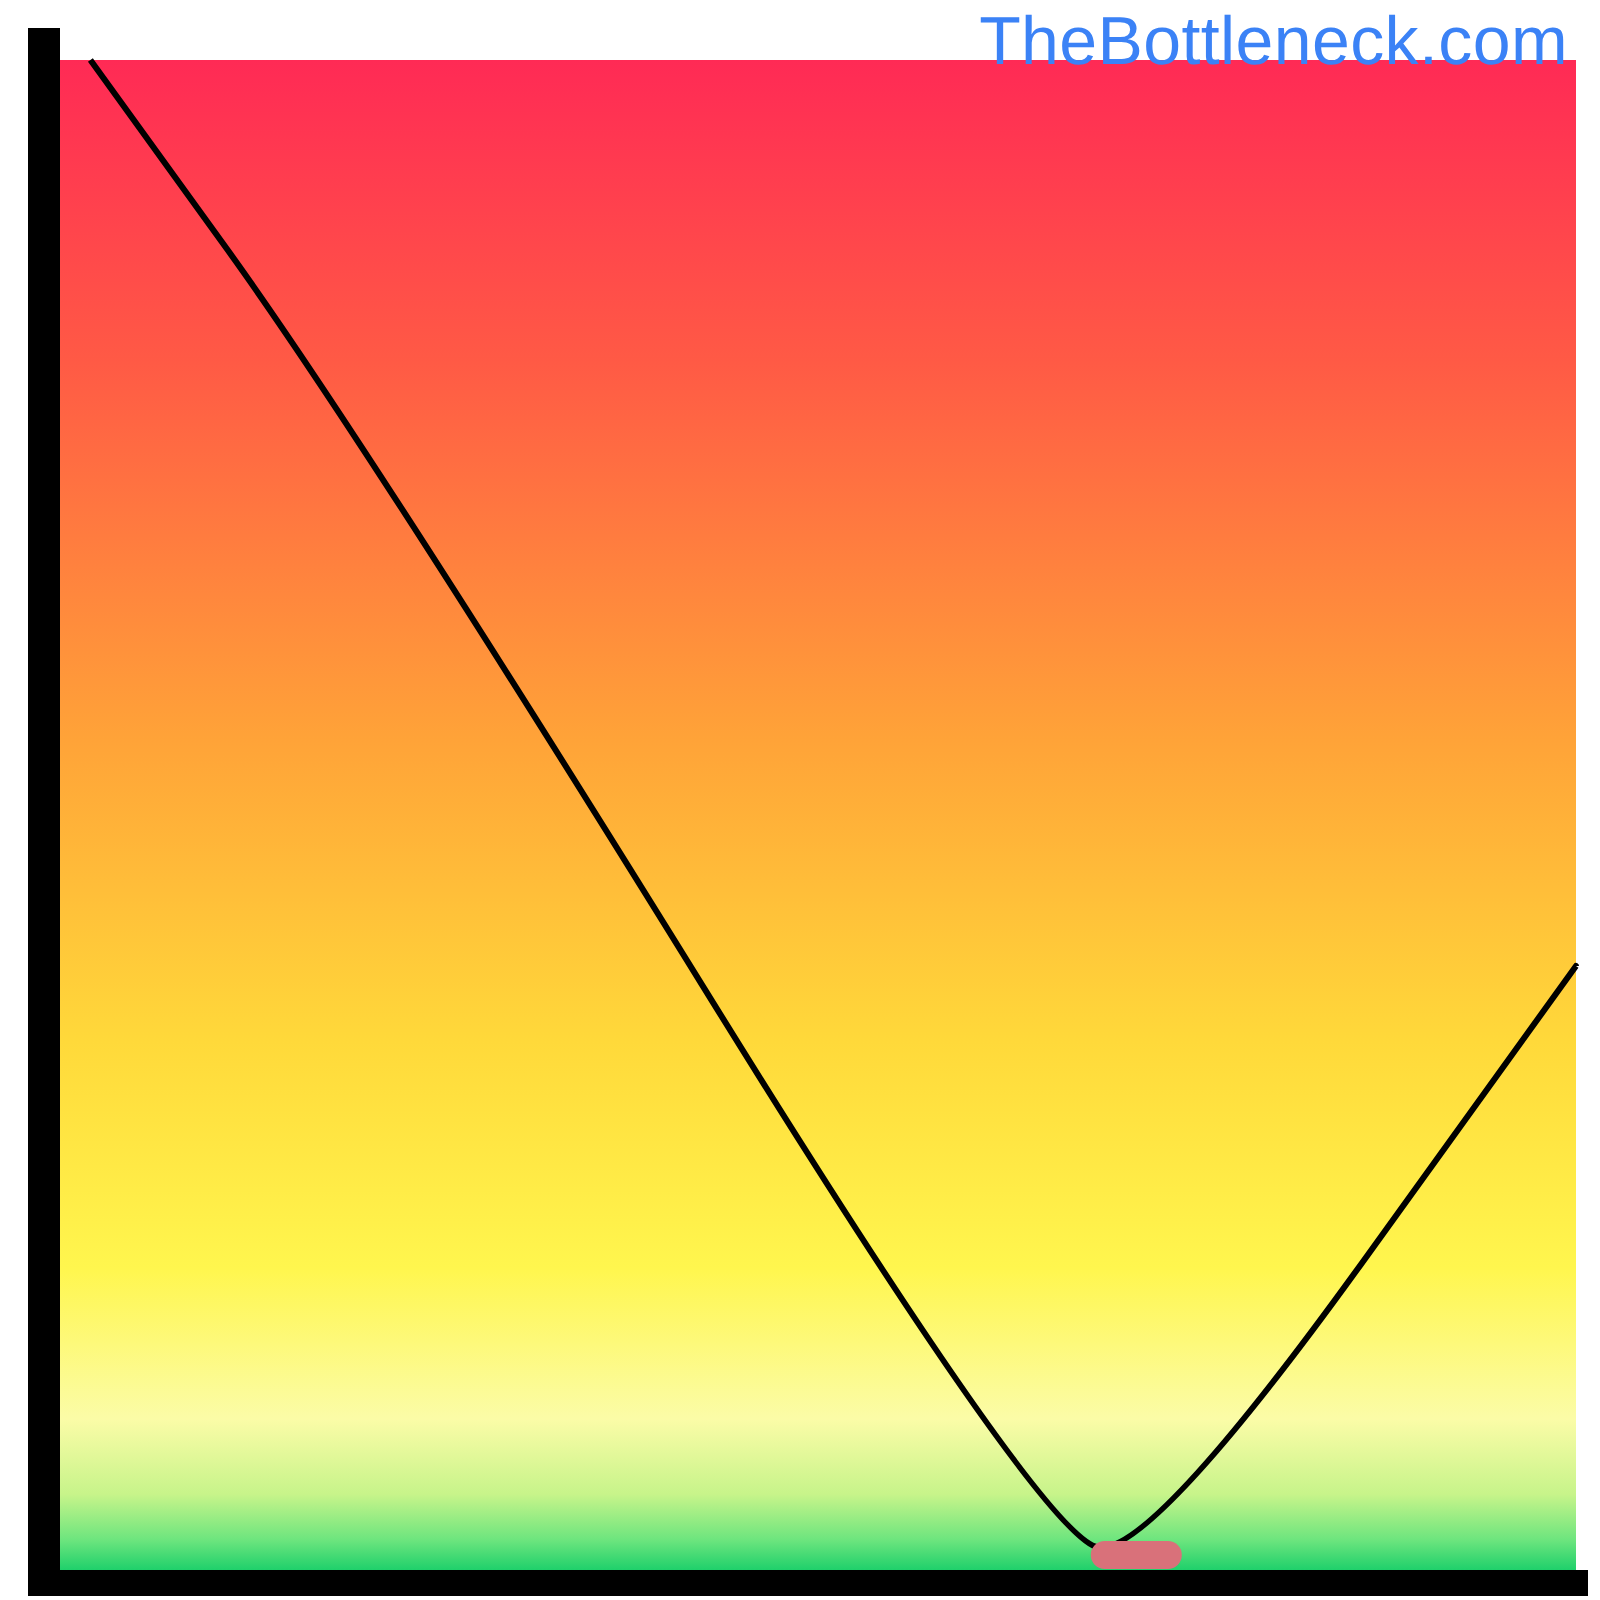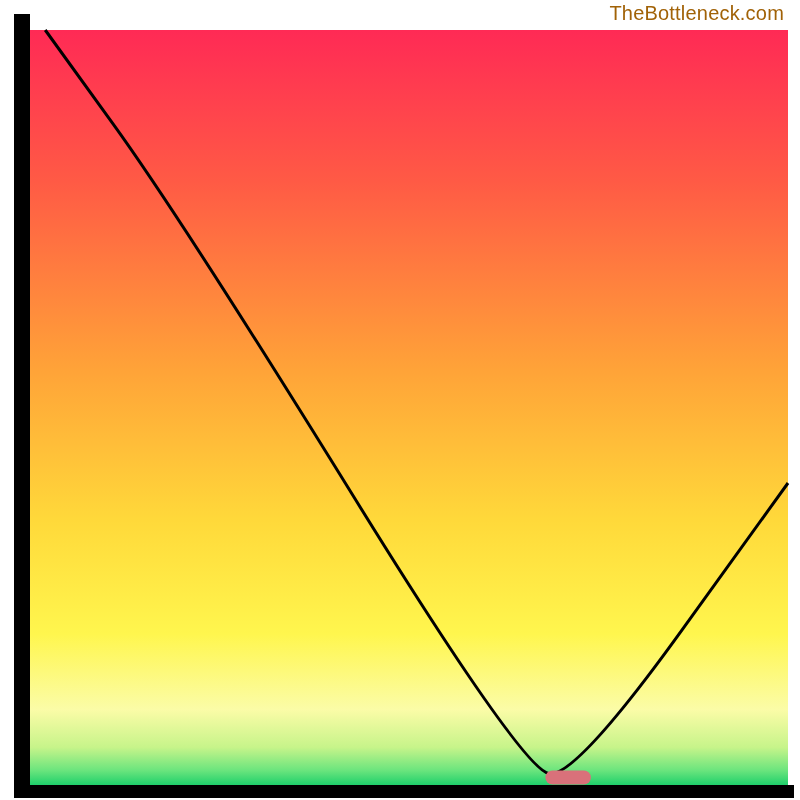--- a/index.html
+++ b/index.html
@@ -15,23 +15,23 @@
     width: 800px;
     height: 800px;
   }
   svg {
     display: block;
   }
   .watermark {
     position: absolute;
     top: 2px;
     right: 16px;
-    font-size: 20px;
+    font-size: 34px;
     font-weight: 500;
-    color: #a16207;
+    color: #3b82f6;
     letter-spacing: 0.2px;
   }
 </style>
 </head>
 <body>
 
 <div class="canvas-wrap">
   <svg width="800" height="800" viewBox="0 0 800 800">
     <defs>
       <linearGradient id="bg-grad" x1="0" y1="0" x2="0" y2="1">

